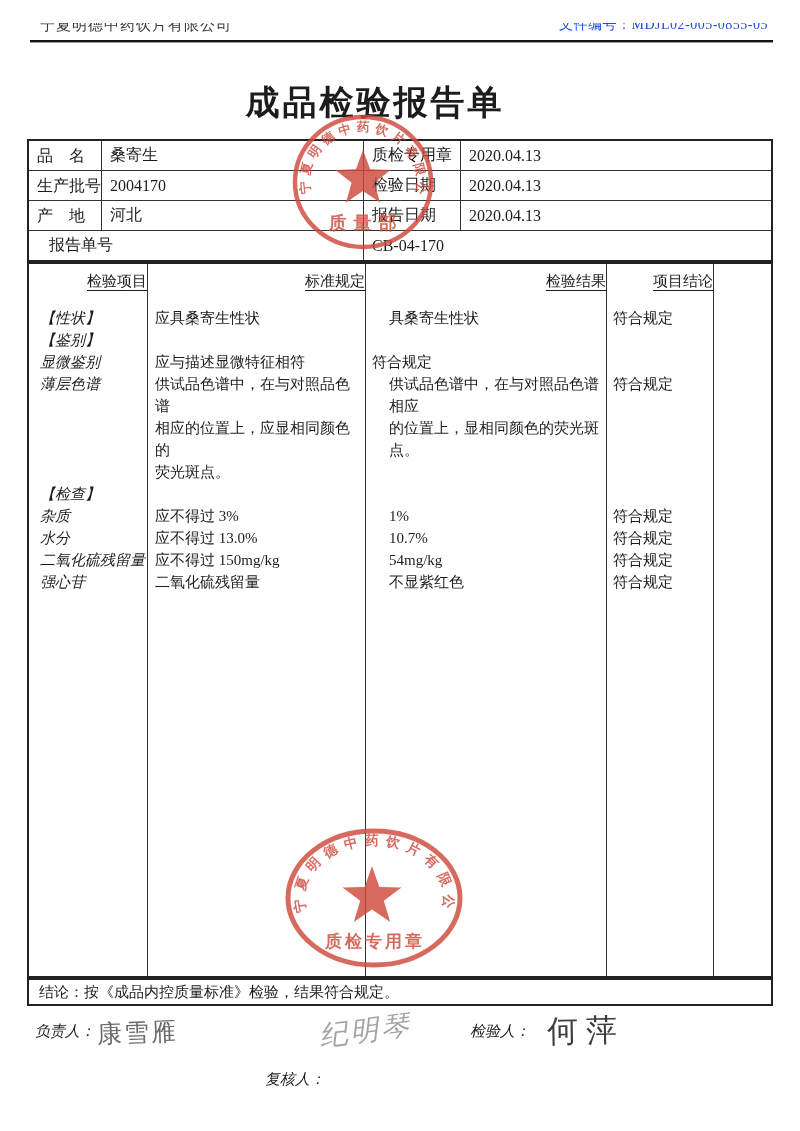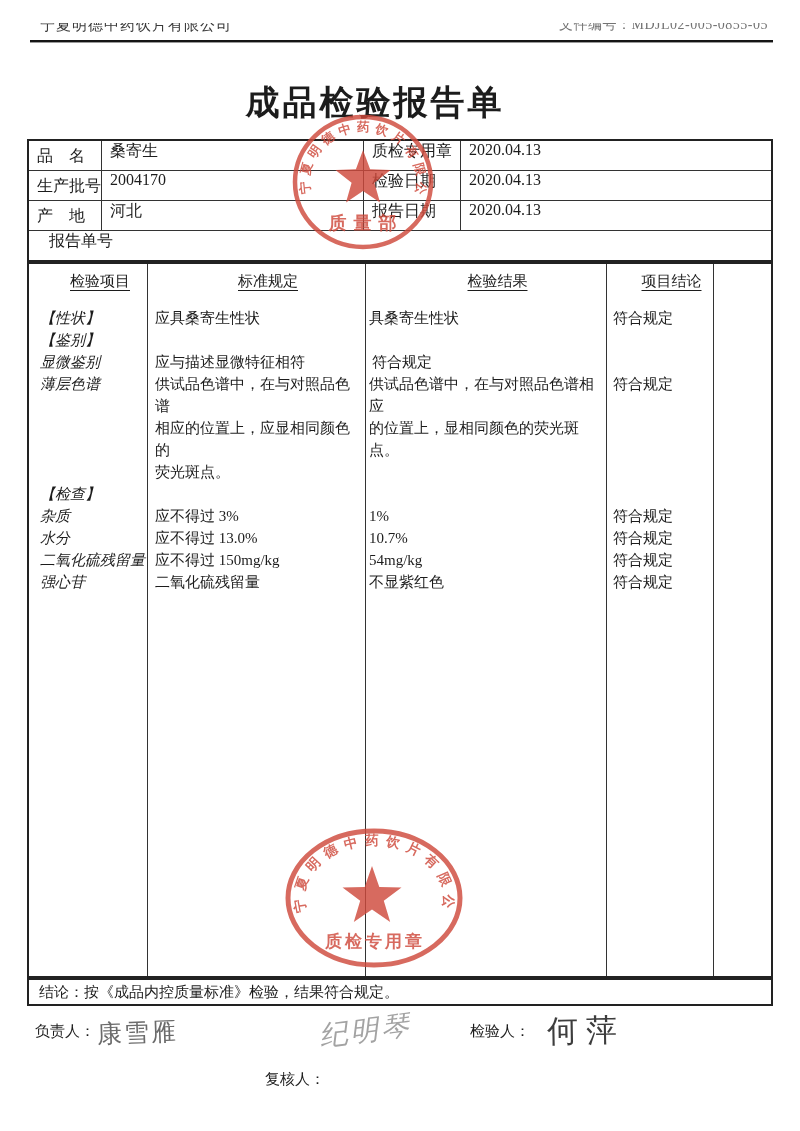--- a/index.html
+++ b/index.html
@@ -7,62 +7,62 @@
   .page {
     position:relative; width:800px; height:1131px; margin:0 auto;
     background:#ffffff; overflow:hidden;
     font-family:"Liberation Serif","DejaVu Serif",serif;
     color:#1c1c1c;
   }
   
   .hdr-strip { position:absolute; left:0; top:23px; width:800px; height:15px; overflow:hidden; }
   .hdr-inner { position:relative; margin-top:-7px; height:22px; }
   .hdr-left  { position:absolute; left:40px;  top:0; font-size:15px; color:#3a3a3a; letter-spacing:1px; }
-  .hdr-right { position:absolute; right:32px; top:0; font-size:14px; color:#737373; letter-spacing:.5px; }
+  .hdr-right { position:absolute; right:32px; top:0; font-size:14px; color:#1d4ed8; letter-spacing:.5px; }
   .hdr-rule  { position:absolute; left:30px; top:40px; width:743px; height:3px; background:#151515; border-bottom:1px solid #9a9a9a; }
   
   .title { position:absolute; left:0; top:80px; width:800px; text-align:center;
            font-size:34px; font-weight:bold; letter-spacing:3px; transform:translateX(-25px); }
   
   .info { position:absolute; left:27px; top:139px; width:746px; height:123px;
           border:2px solid #222; display:flex; flex-direction:column; font-size:16px; }
   .info-row { flex:1; display:flex; border-bottom:1px solid #333; }
   .info-row:last-child { border-bottom:none; }
-  .ic { display:flex; align-items:flex-start; padding:0 8px; overflow:hidden; white-space:pre; }
+  .ic { display:flex; align-items:center; padding:0 8px; overflow:hidden; white-space:pre; }
   .ic.bl { border-left:1px solid #333; }
   .w-label  { width:72px; }
   .w-value  { width:262px;font-family:Liberation Serif, serif; }
   .w-label2 { width:97px; }
   .w-value2 { flex:1; }
   .w-rlabel { width:334px;padding-left:20px; }
   .w-rvalue { flex:1; }
   .just { display:block; line-height:29px; text-align:justify; text-align-last:justify; }
   
   .insp { position:absolute; left:27px; top:262px; width:746px; height:716px;
           border:2px solid #222; font-size:15px; }
   .vline { position:absolute; top:0; bottom:0; width:1px; background:#333; }
   .v1 { left:118px; } .v2 { left:336px; } .v3 { left:577px; } .v4 { left:684px; }
   .insp-headers { position:absolute; left:0; top:8px; width:100%; height:24px; }
-  .ih { position:absolute; text-align:center; text-decoration:underline; text-underline-offset:4px;margin-left:12px; }
+  .ih { position:absolute; text-align:right; text-decoration:underline; text-underline-offset:4px; }
   .ih1 { left:0;    width:118px; }
   .ih2 { left:118px; width:218px;text-decoration:underline; }
   .ih3 { left:336px; width:241px; }
   .ih4 { left:577px; width:107px; }
   .insp-body { position:absolute; left:0; top:43px; width:100%; }
   .irow { display:flex; align-items:flex-start; line-height:22px; }
   .c1 { width:118px; padding-left:11px;font-style:italic; }
   .c2 { width:218px; padding-left:8px; padding-right:4px; white-space:pre-wrap; }
-  .c3 { width:241px; padding-left:4px; padding-right:4px; white-space:pre-wrap; }
+  .c3 { width:241px; padding-left:24px; padding-right:4px; white-space:pre-wrap; }
   .c4 { width:107px; padding-left:7px; }
   
   .conclusion { position:absolute; left:27px; top:978px; width:746px; height:28px;
                 border:2px solid #222; font-size:15px; line-height:24px; padding-left:10px; }
   
   .footer { position:absolute; left:27px; top:1014px; width:746px; height:60px; font-size:15px; }
-  .flabel { position:absolute; top:8px; }
+  .flabel { position:absolute; top:8px;font-style:italic; }
   .fl1 { left:8px; } .fl2 { left:238px;margin-top:48px; } .fl3 { left:443px; }
   .sig { position:absolute; white-space:nowrap; }
   .sig1 { left:70px;  top:2px;  font-size:25px; color:#6b6b6b; transform:rotate(-2deg); letter-spacing:2px; }
   .sig2 { left:292px; top:-2px; font-size:28px; color:#a3a3a3; font-style:italic; transform:rotate(-7deg); letter-spacing:3px; }
   .sig3 { left:520px; top:-4px; font-size:31px; color:#3d3d3d; letter-spacing:8px; transform:rotate(-1deg); }
   
   .stamp { position:absolute; opacity:.82; pointer-events:none; }
   .stamp-top    { left:289px; top:112px; }
   .stamp-bottom { left:284px; top:826px; }
 </style>
@@ -95,20 +95,21 @@
       <div class="ic w-value2 bl">2020.04.13</div>
     </div>
     <div class="info-row">
       <div class="ic w-label"><span class="just">产　地</span></div>
       <div class="ic w-value bl">河北</div>
       <div class="ic w-label2 bl">报告日期</div>
       <div class="ic w-value2 bl">2020.04.13</div>
     </div>
     <div class="info-row">
       <div class="ic w-rlabel">报告单号</div>
+      <div class="ic w-rvalue bl">CB-04-170</div>
     </div>
   </div>
 
   <div class="insp">
     <div class="vline v1"></div>
     <div class="vline v2"></div>
     <div class="vline v3"></div>
     <div class="vline v4"></div>
 
     <div class="insp-headers">

